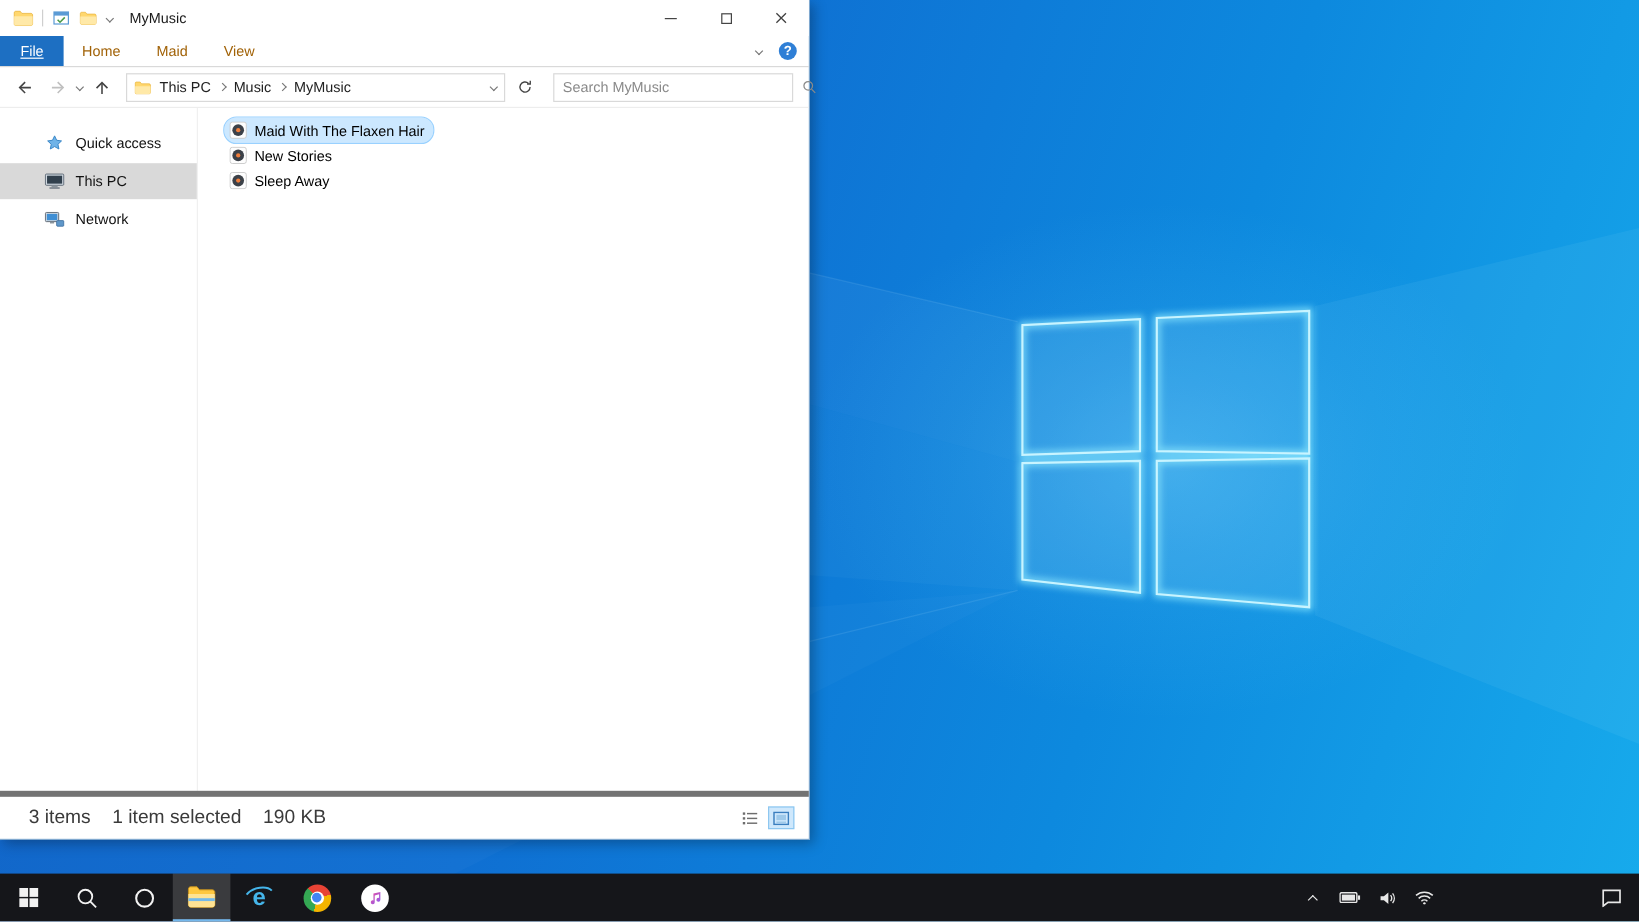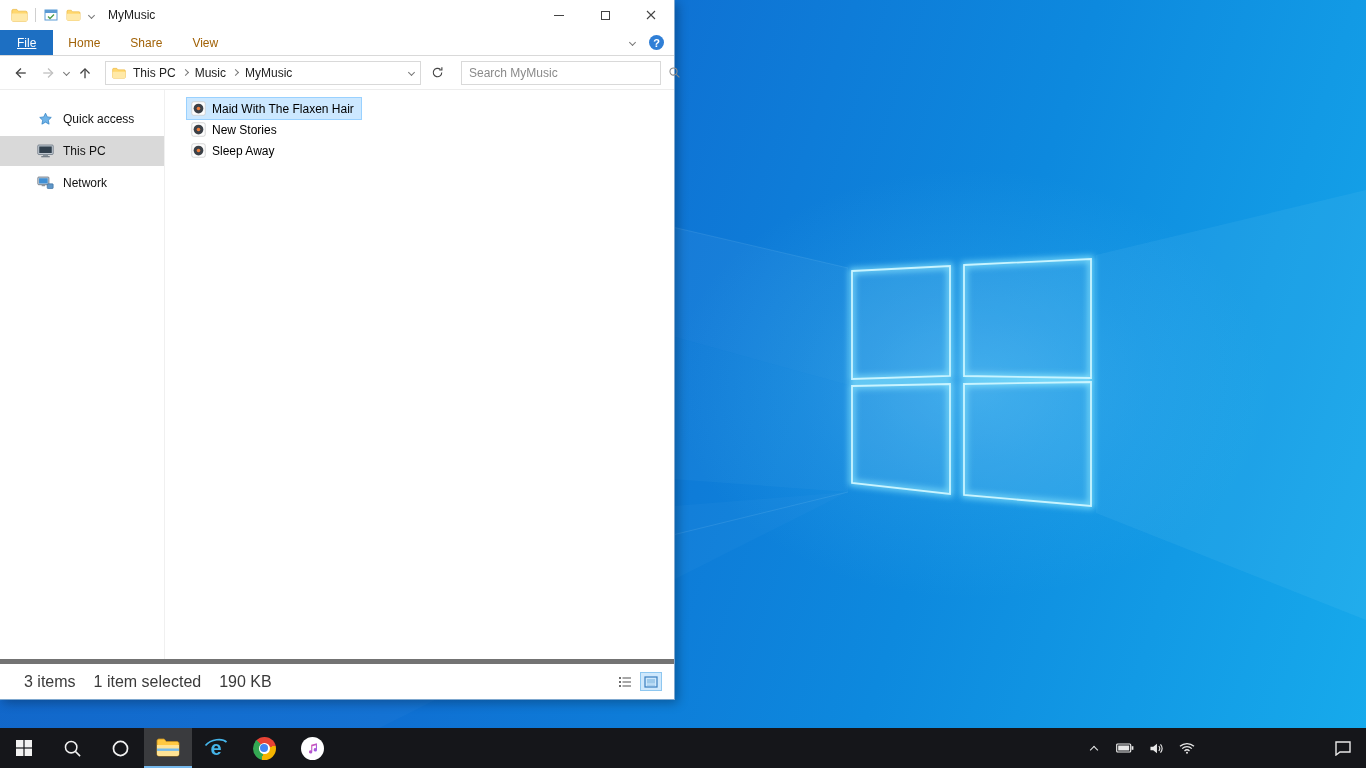--- a/index.html
+++ b/index.html
@@ -44,21 +44,21 @@
   .searchbox input::placeholder { color:#8a8a8a; }
 
   .body { flex:1; display:flex; min-height:0; }
   .sidebar { width:165px; flex:none; border-right:1px solid #f0f0f0; padding-top:14px; }
   .side-item { height:30px; display:flex; align-items:center; gap:9px; padding-left:36px; font-size:12px; color:#111; margin-bottom:2px; }
   .side-item.selected { background:#d9d9d9; }
   .side-icon { width:18px; height:16px; display:flex; align-items:center; justify-content:center; flex:none; }
 
   .content { flex:1; padding:8px 0 0 22px; }
   .file-row { display:inline-flex; align-items:center; gap:6px; padding:2px 7px 2px 4px; height:21px; font-size:12px; color:#000; }
-  .file-row { display:flex; width:max-content; margin-bottom:0; }
+  .file-row { display:flex; width:max-content; margin-bottom:0;border-radius:10px; }
   .file-row.selected { background:#cce8ff; outline:1px solid #99d1ff; }
   .file-icon { width:15px; height:15px; flex:none; display:flex; }
 
   .statusbar { height:40px; flex:none; border-top:5px solid #737373; display:flex; align-items:center; padding:0 12px 0 24px; font-size:16px; color:#3a3a3a; position:relative; }
   .status-sep { width:18px; }
   .view-toggles { margin-left:auto; display:flex; gap:4px; }
   .view-btn { width:22px; height:19px; display:flex; align-items:center; justify-content:center; border:1px solid transparent; }
   .view-btn.active { background:#cfe8fc; border-color:#8ec7f0; }
 
   
@@ -149,21 +149,21 @@
           <svg width="10" height="10" viewBox="0 0 10 10">
               <path d="M1 1l8 8M9 1l-8 8" stroke="#444" stroke-width="1.1"></path>
             </svg>
         </div>
       </div>
     </div>
 
     <div class="ribbon">
       <div class="tab file">File</div>
       <div class="tab">Home</div>
-      <div class="tab">Share</div>
+      <div class="tab">Maid</div>
       <div class="tab">View</div>
       <div class="ribbon-right">
         <span class="chev tiny gray"></span>
         <span class="help-circle">?</span>
       </div>
     </div>
 
     <div class="navrow">
       <span class="navbtn">
         <svg width="15" height="14" viewBox="0 0 16 16">

